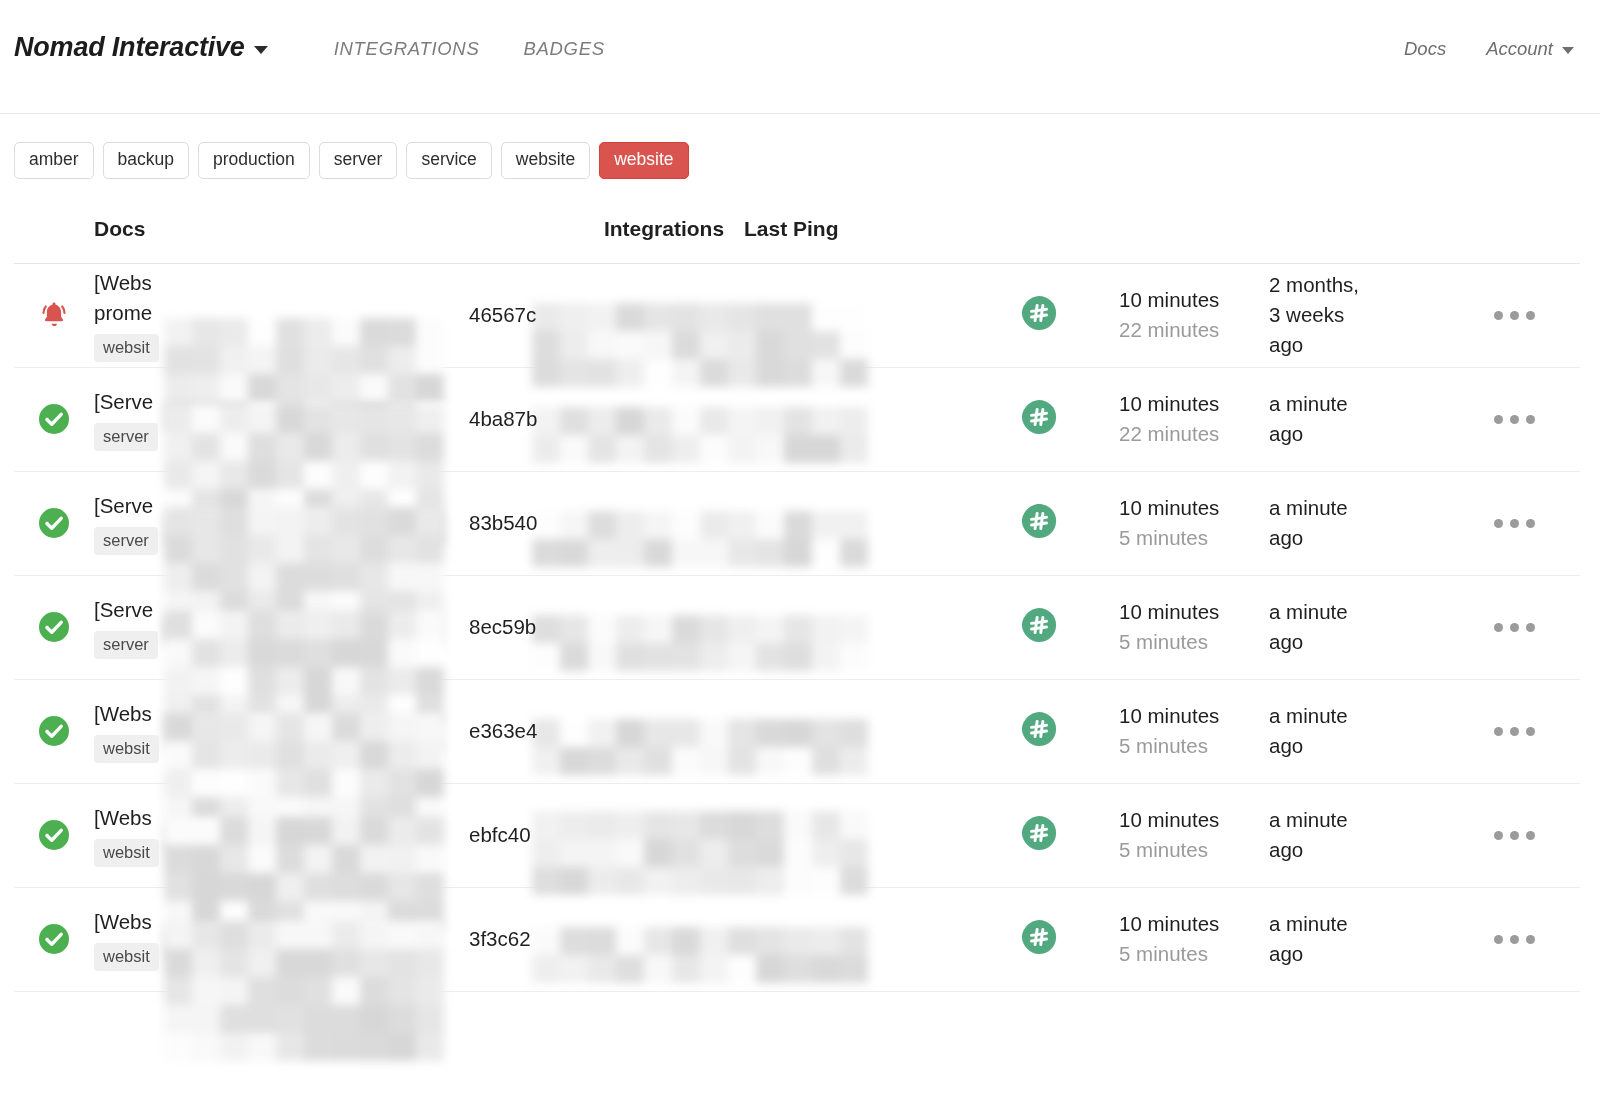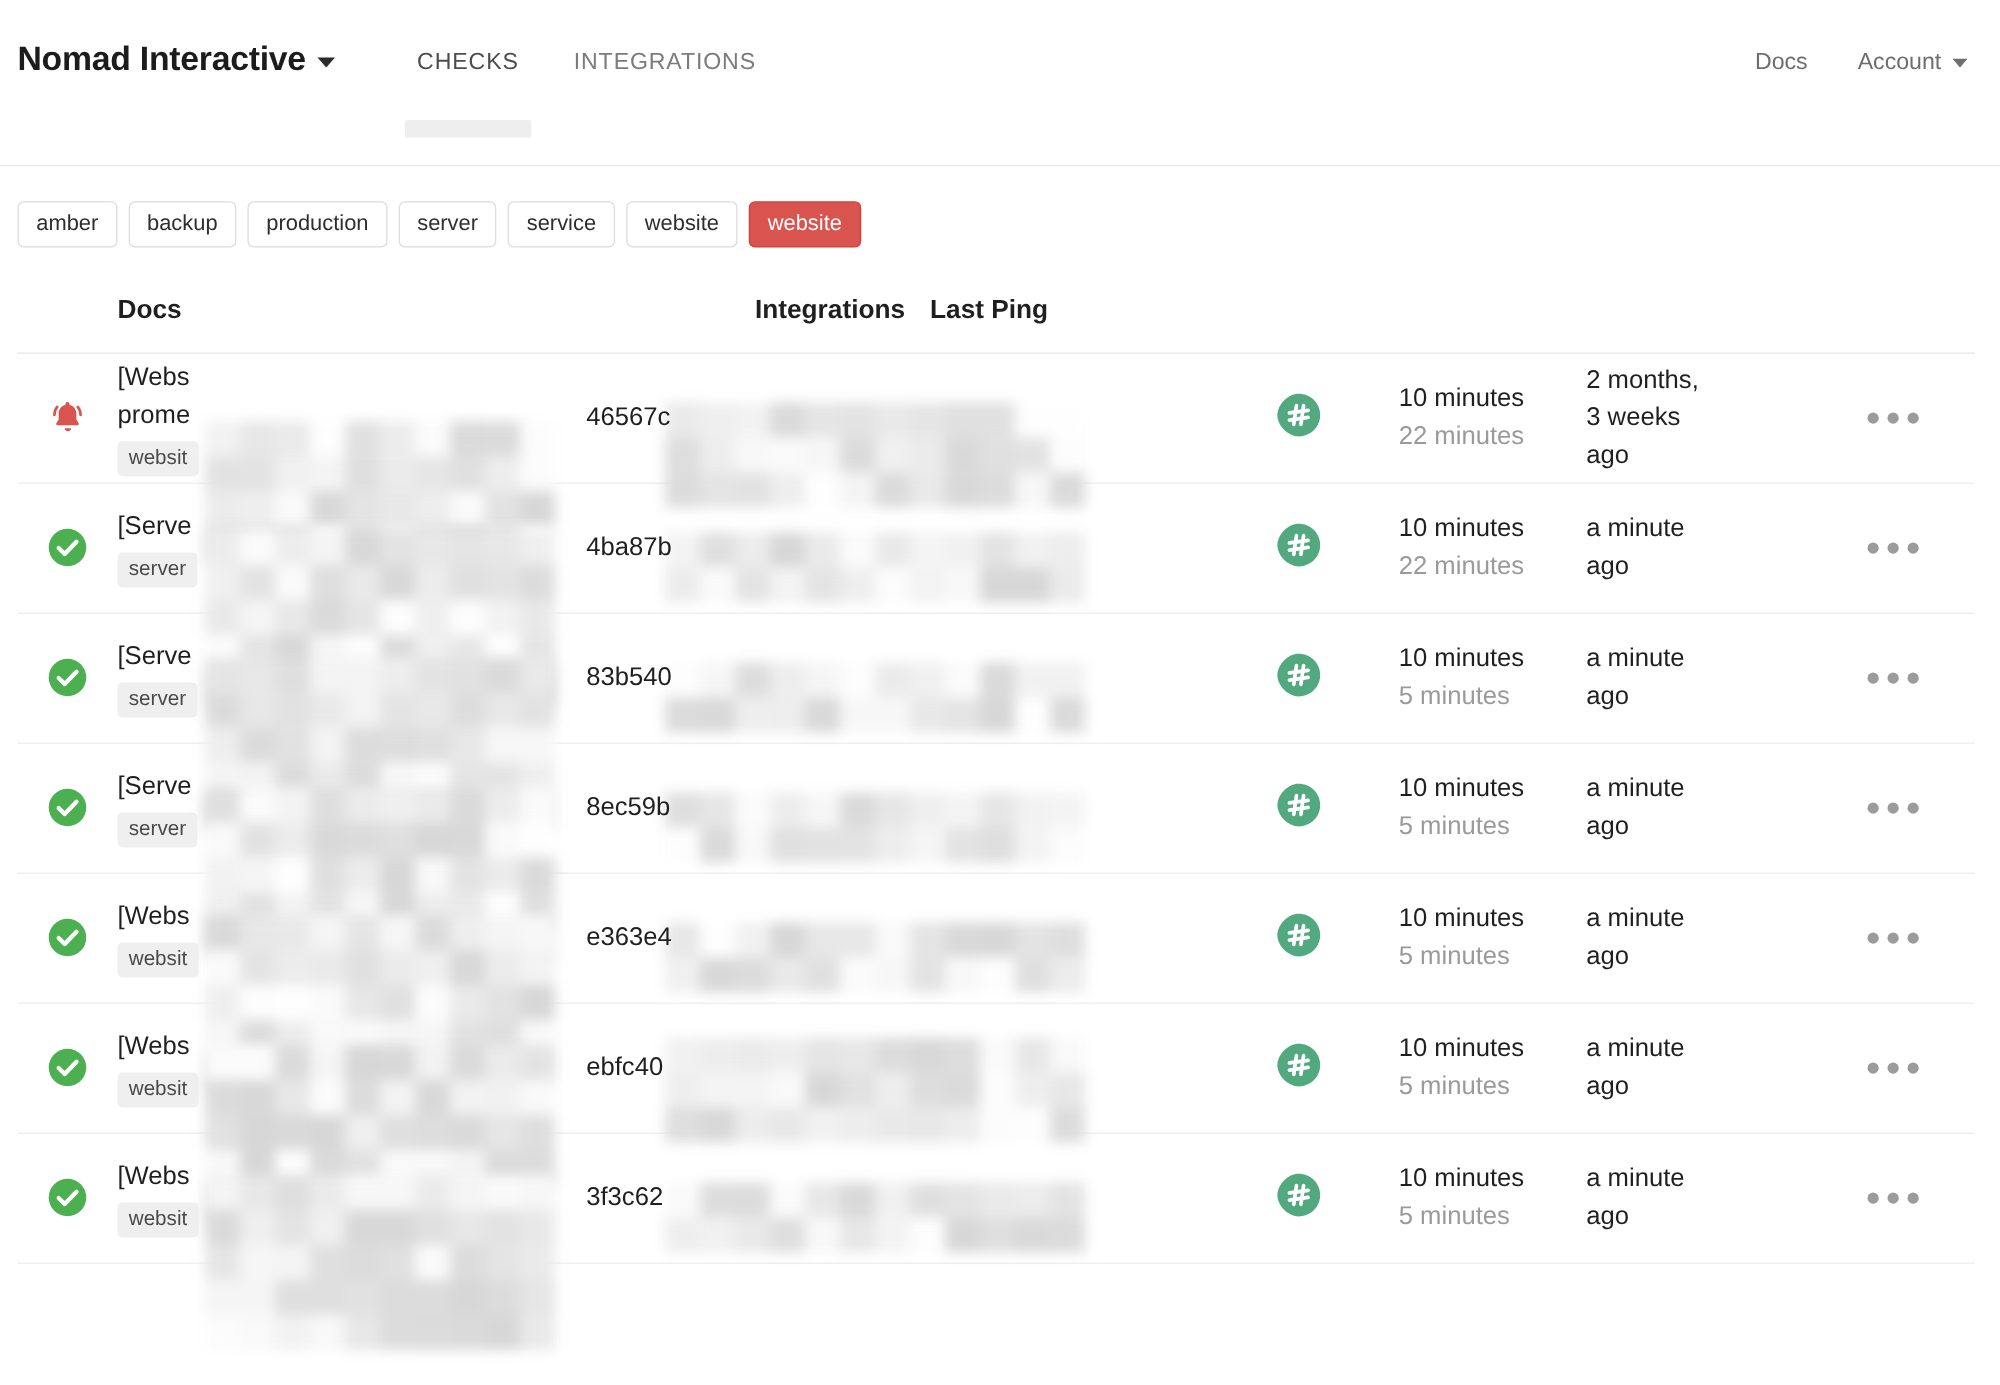--- a/index.html
+++ b/index.html
@@ -7,25 +7,26 @@
     margin: 0; padding: 0;
     width: 1600px; height: 1108px;
     background: #ffffff;
     font-family: "Liberation Sans", sans-serif;
     -webkit-font-smoothing: antialiased;
   }
 
   
   .topbar {
     position: relative;
-    height: 133px;
+    height: 114px;
     display: flex;
     align-items: flex-start;
     padding: 0 16px 16px 14px;
     border-bottom: 1px solid #e8e8e8;
+    font-style: italic;
   }
   .brand {
     display: flex; align-items: center; gap: 9px;
     margin-top: 32px;
     font-size: 27px;
     font-weight: bold;
     color: #1c1c1c;
     letter-spacing: -0.2px;
     white-space: nowrap;
   }
@@ -212,25 +213,25 @@
 </head>
 <body>
 
 <div class="topbar">
   <div class="brand">
     <span>Nomad Interactive</span>
     <span class="caret"></span>
   </div>
 
   <div class="nav">
-    <div class="nav-item active">
-      <span>CHECKS</span>
+    <div class="nav-item">
+      <span>INTEGRATIONS</span>
     </div>
     <div class="nav-item">
-      <span>INTEGRATIONS</span>
+      <span>BADGES</span>
     </div>
   </div>
 
   <div class="nav-right">
     <div class="nav-right-item">
       <span>Docs</span>
     </div>
     <div class="nav-right-item">
       <span>Account</span>
       <span class="caret-sm"></span>

